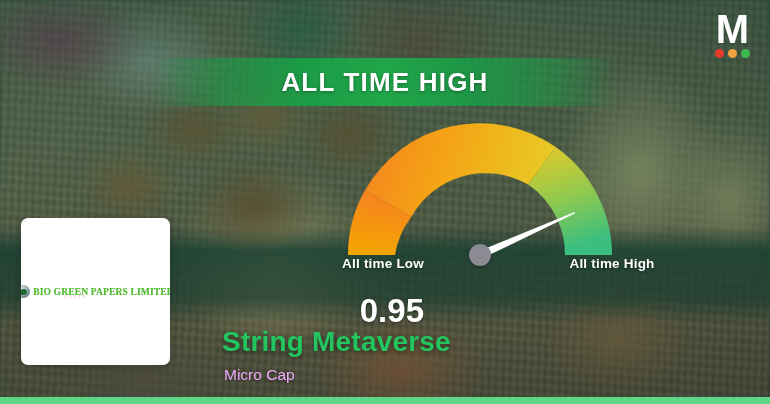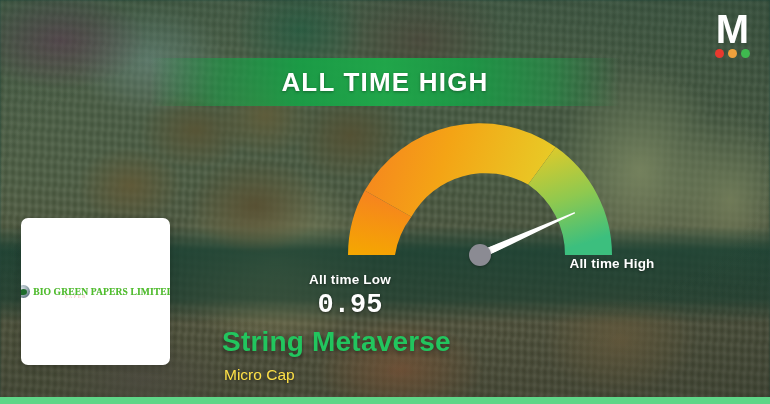--- a/index.html
+++ b/index.html
@@ -119,25 +119,24 @@
     box-shadow:0 1px 3px rgba(0,0,0,.35);
   }
 
   
   .endlabel { position:absolute; text-align:center; color:#fff; }
   .endlabel .cap {
     font-size:13.5px; font-weight:700; letter-spacing:.2px;
     text-shadow:0 1px 3px rgba(0,0,0,.45);
   }
   .endlabel .val {
-    font-size:27px; font-weight:700; margin-top:3px;
+    font-size:33px; font-weight:700; margin-top:21px;
     text-shadow:0 1px 3px rgba(0,0,0,.45);
-    font-family:Liberation Mono, monospace;
-  }
-  #lowlabel  { left:276px; top:272px; width:148px; }
+  }
+  #lowlabel  { left:276px; top:256px; width:148px;text-align:right; }
   #highlabel { left:538px; top:256px; width:148px; }
 
   
   #logocard {
     position:absolute; left:21px; top:218px;
     width:149px; height:147px;
     background:#ffffff; border-radius:7px;
     display:flex; align-items:center; justify-content:center;
     box-shadow:0 2px 10px rgba(0,0,0,.22);
     overflow:hidden;
@@ -167,21 +166,21 @@
 
   
   #title {
     position:absolute; left:222px; top:326px;
     color:#22c55e; font-size:28px; font-weight:700; letter-spacing:.2px;
     text-shadow:0 2px 5px rgba(0,0,0,.45);
   }
   #subtitle {
     position:absolute; left:224px; top:366px;
     display:flex; gap:43px; align-items:baseline;
-    color:#fde047; font-size:15.5px; font-weight:400;
+    color:#f0abfc; font-size:15.5px; font-weight:400;
     text-shadow:0 1px 4px rgba(0,0,0,.45);
   }
 
   
   #accentbar { position:absolute; left:0; right:0; bottom:0; height:7px; background:#5ed687; }
 </style>
 </head>
 <body>
 
 <div id="stage">

